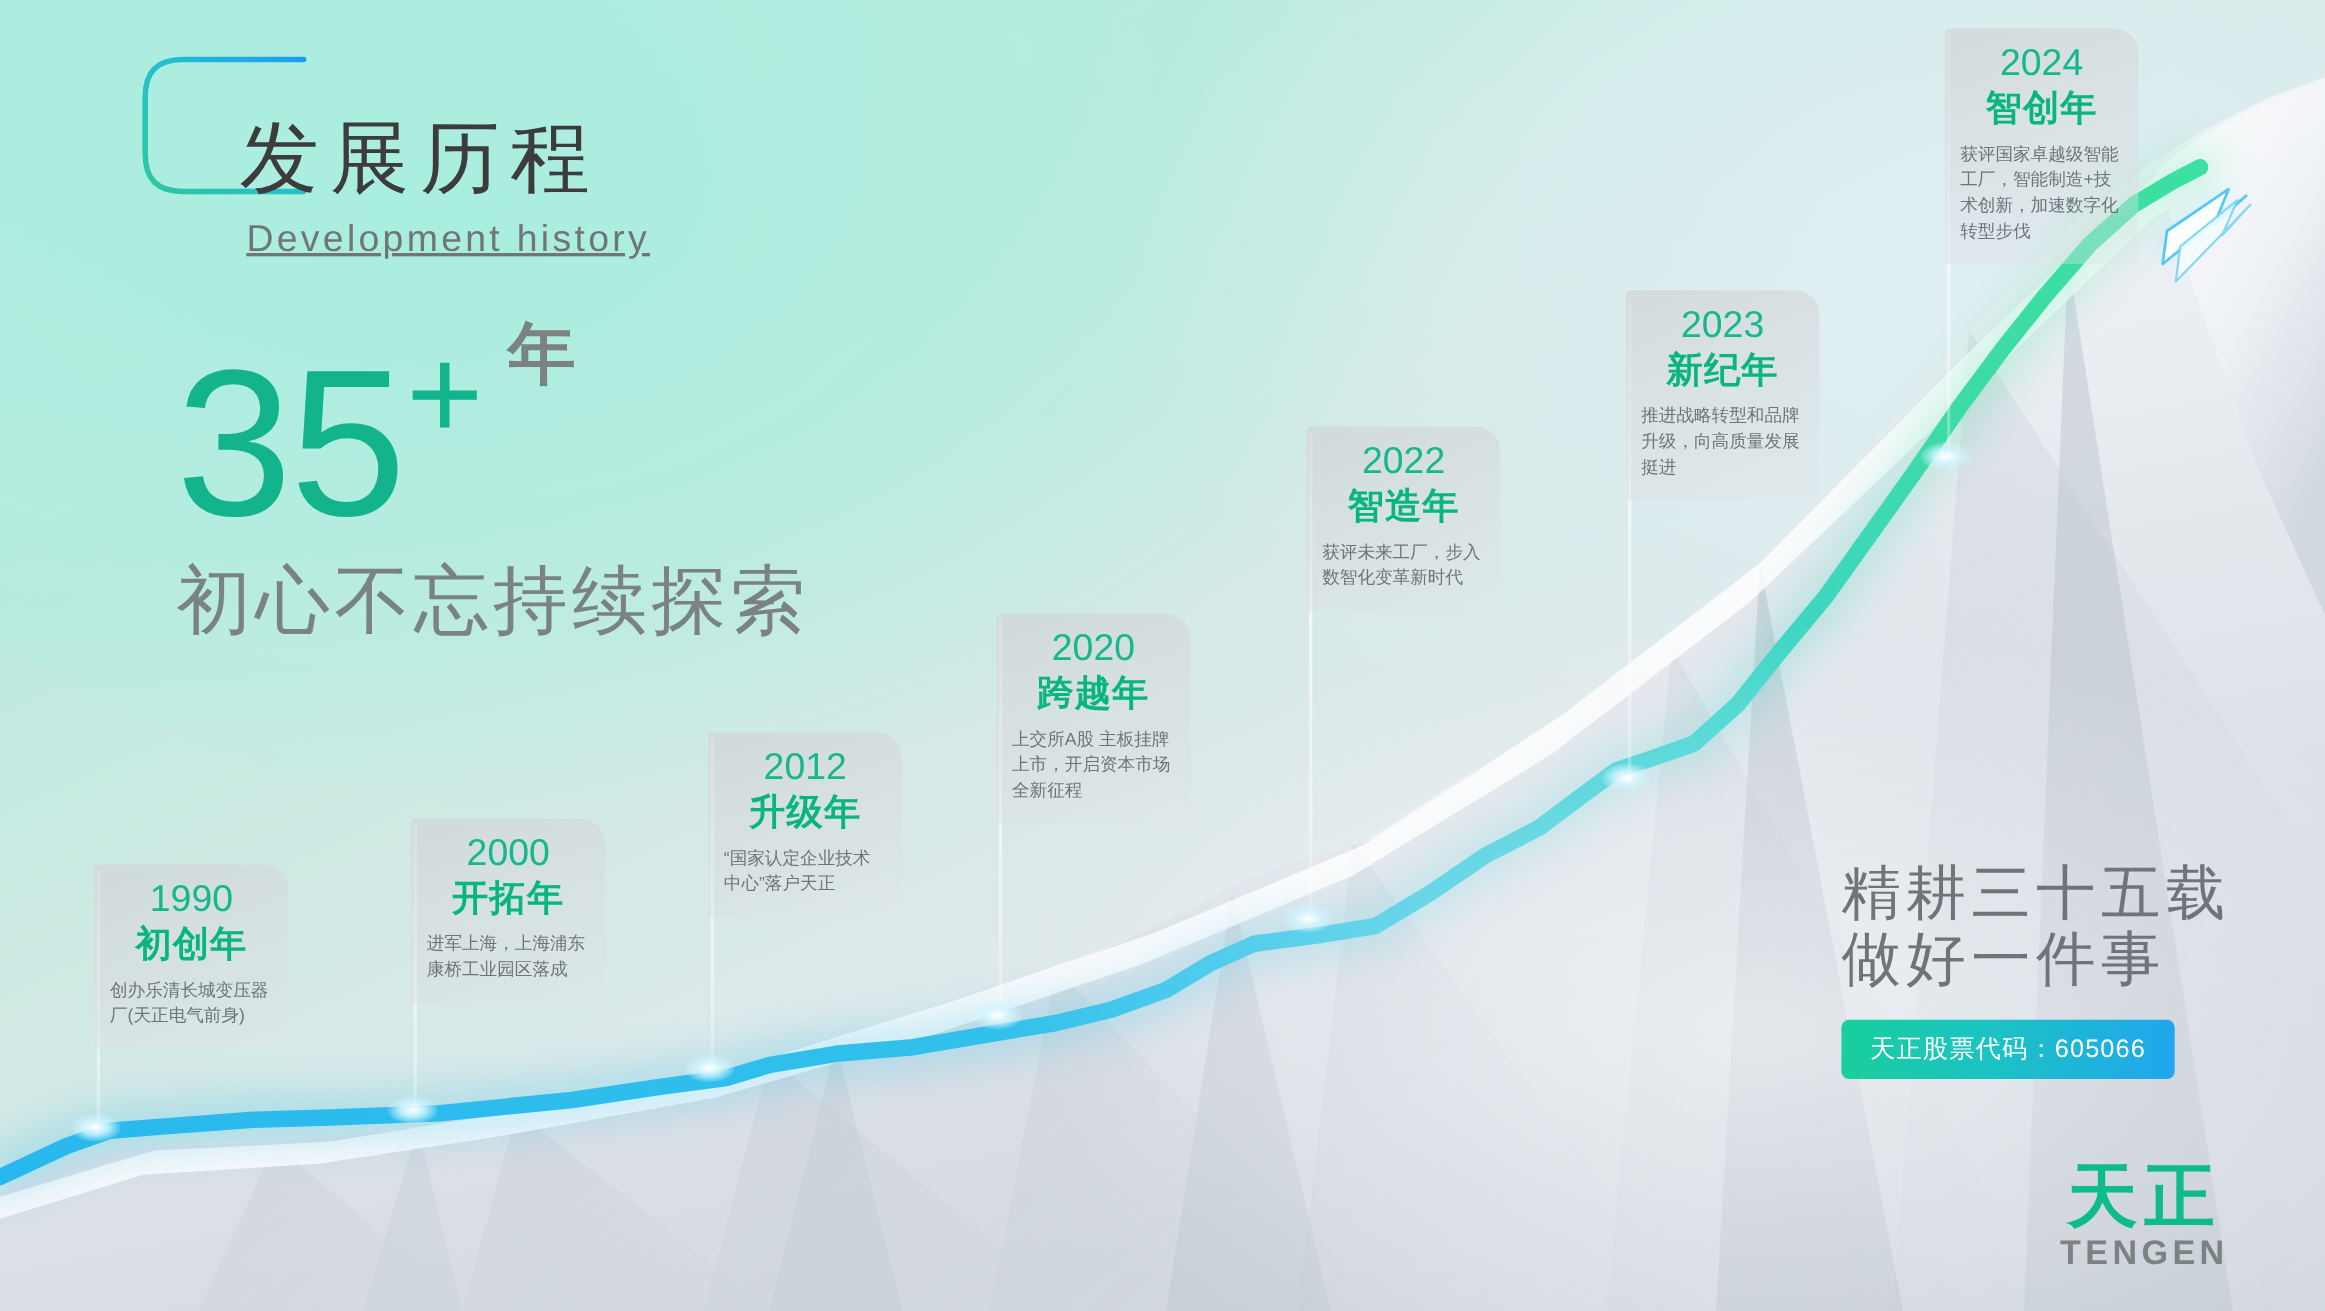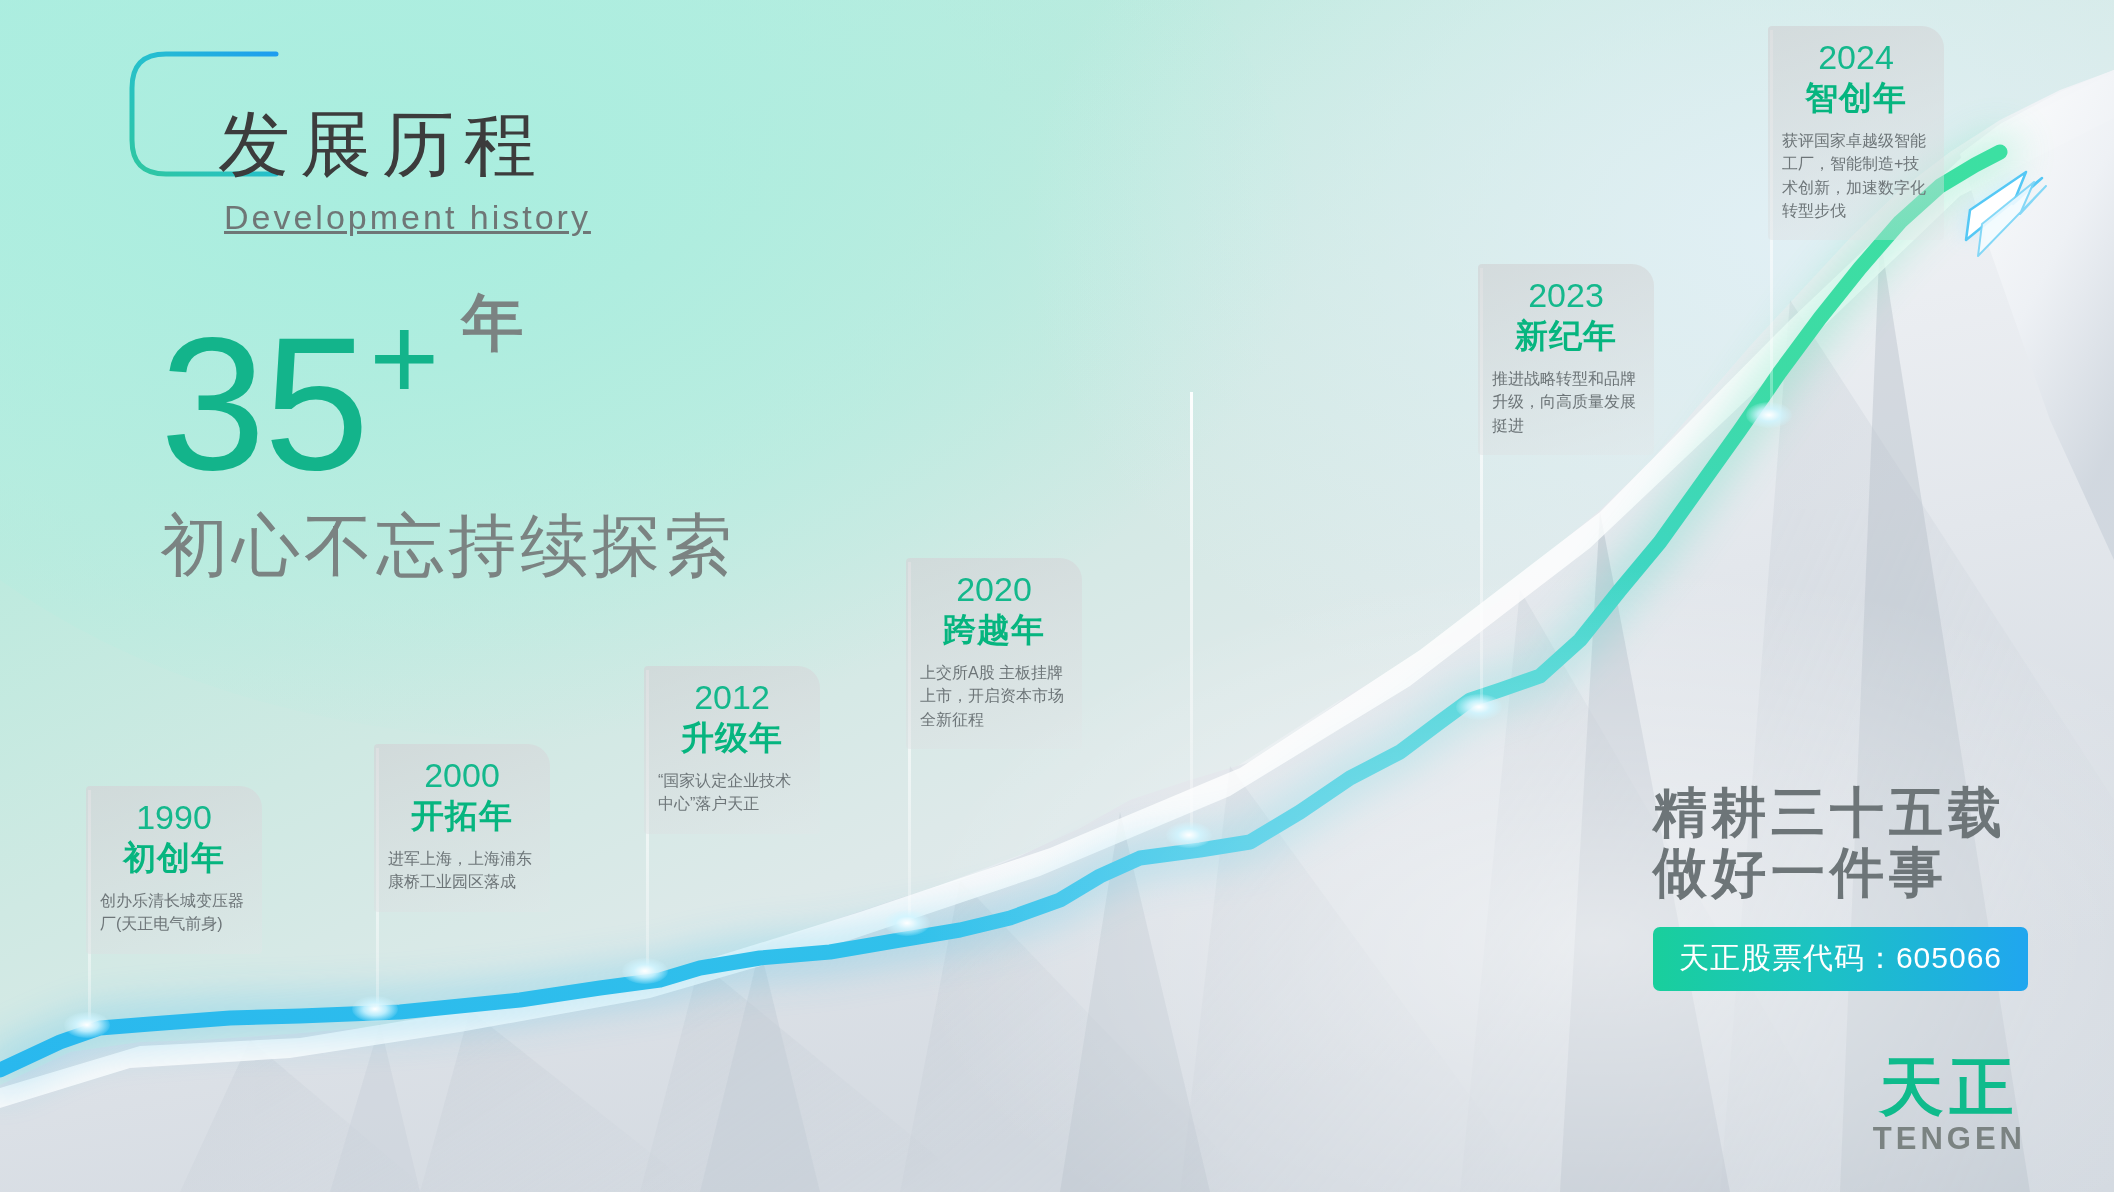--- a/index.html
+++ b/index.html
@@ -63,27 +63,27 @@
     margin-top:12px;font-size:16px;line-height:1.45;color:#6d7578;
     font-weight:400;text-align:left;padding:0 2px;
   }
 
   
   .glow{position:absolute;width:46px;height:26px;border-radius:50%;
     background:radial-gradient(ellipse at 50% 50%, rgba(255,255,255,1) 0%, rgba(210,245,255,.85) 35%, rgba(120,215,245,0) 75%);}
 
   
   #slogan{position:absolute;right:86px;top:782px;text-align:left;}
-  #slogan .l{font-size:54px;line-height:1.12;color:#6d7578;letter-spacing:5px;font-weight:700;white-space:nowrap;}
+  #slogan .l{font-size:54px;line-height:1.12;color:#6d7578;letter-spacing:5px;font-weight:400;white-space:nowrap;}
   #stockcode{
     margin-top:24px;display:inline-block;
     padding:11px 26px 12px 26px;
     border-radius:7px;
     background:linear-gradient(90deg,#19cf9c 0%,#1cc2c4 45%,#20a6ef 100%);
-    color:#fff;font-size:30px;letter-spacing:1px;white-space:nowrap;font-weight:400;
+    color:#fff;font-size:23px;letter-spacing:1px;white-space:nowrap;font-weight:400;
   }
 
   
   #logo{position:absolute;right:88px;bottom:38px;text-align:center;}
   #logo-cn{font-size:64px;line-height:1;color:#0fbb8c;letter-spacing:6px;font-weight:700;}
   #logo-en{margin-top:4px;font-size:31px;line-height:1;color:#7b8382;letter-spacing:4px;font-weight:700;}
 </style>
 </head>
 <body>
 
@@ -239,20 +239,25 @@
   <div class="stem" style="left:908px;top:562px;height:360px;"></div>
   <div class="glow" style="left:884px;top:910px;"></div>
   <div class="card" style="left:906px;top:558px;">
     <div class="yr">2020</div>
     <div class="nm">跨越年</div>
     <div class="ds">上交所A股 主板挂牌上市，开启资本市场全新征程</div>
   </div>
 
   <div class="stem" style="left:1190px;top:392px;height:442px;"></div>
   <div class="glow" style="left:1166px;top:822px;"></div>
+  <div class="card" style="left:1188px;top:388px;">
+    <div class="yr">2022</div>
+    <div class="nm">智造年</div>
+    <div class="ds">获评未来工厂，步入数智化变革新时代</div>
+  </div>
 
   <div class="stem" style="left:1480px;top:268px;height:440px;"></div>
   <div class="glow" style="left:1456px;top:694px;"></div>
   <div class="card" style="left:1478px;top:264px;">
     <div class="yr">2023</div>
     <div class="nm">新纪年</div>
     <div class="ds">推进战略转型和品牌升级，向高质量发展挺进</div>
   </div>
 
   <div class="stem" style="left:1770px;top:30px;height:386px;"></div>

